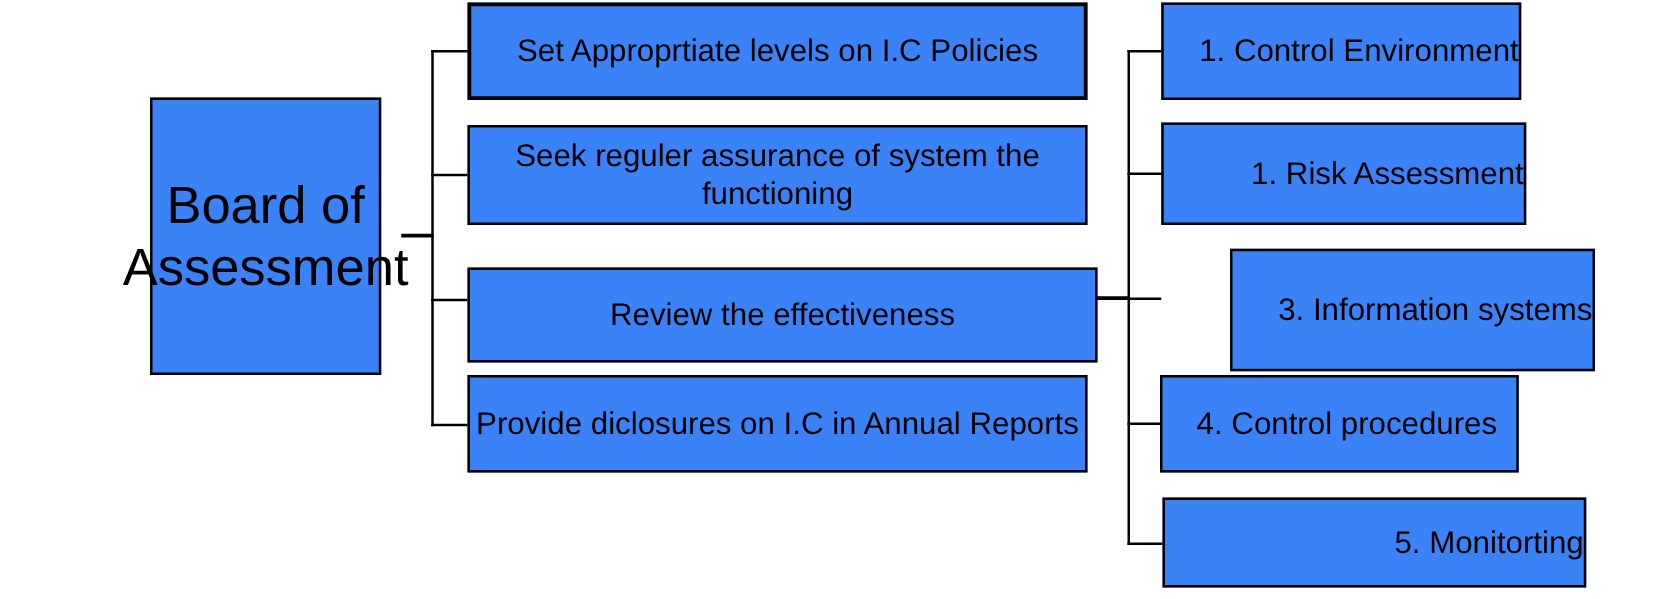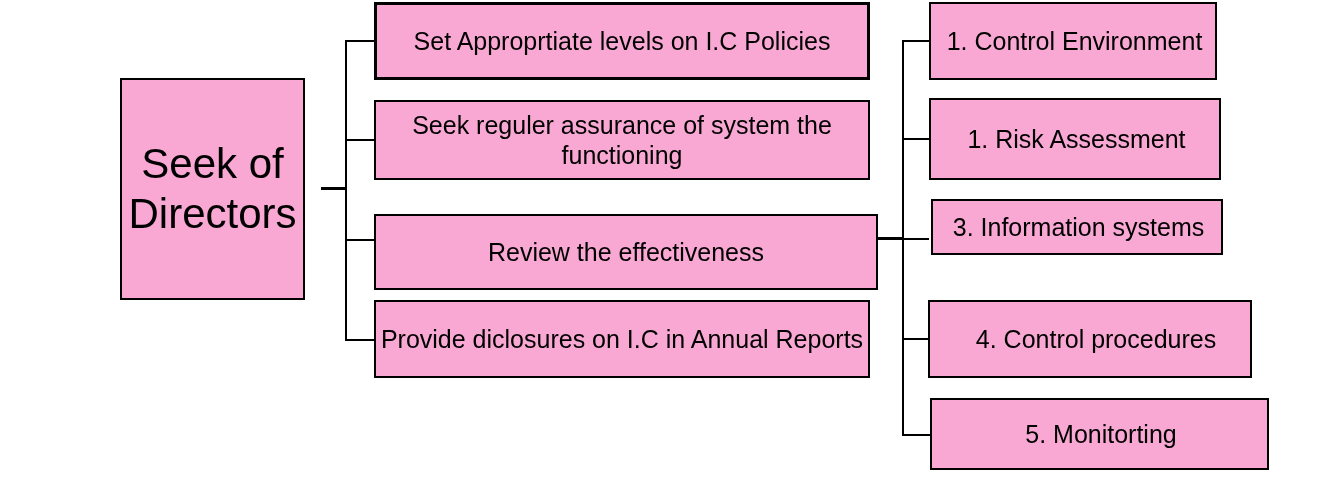--- a/index.html
+++ b/index.html
@@ -13,21 +13,21 @@
     width: 1334px;
     height: 479px;
     background: #ffffff;
     overflow: hidden;
     color: #000000;
   }
   .node {
     position: absolute;
     box-sizing: border-box;
     border: 2px solid #000000;
-    background: #f9a8d4;
+    background: #3b82f6;
     display: flex;
     align-items: center;
     justify-content: center;
     text-align: center;
     font-size: 25px;
     line-height: 1.2;
     color: #000000;
   }
   .node span { display: block; }
   .nowrap span { white-space: nowrap; }
@@ -38,25 +38,25 @@
     font-size: 42px; line-height: 1.19;
   }
 
   
   .box-m1 { left: 374px; top: 2px;   width: 496px; height: 78px; border-width: 3px; }
   .box-m2 { left: 374px; top: 100px; width: 496px; height: 80px; padding: 16px 4px; }
   .box-m3 { left: 374px; top: 214px; width: 504px; height: 76px; }
   .box-m4 { left: 374px; top: 300px; width: 496px; height: 78px; }
 
   
-  .rightcol { justify-content: center; text-align: left; padding-left: 3px; }
+  .rightcol { justify-content: flex-end; text-align: left; padding-left: 3px; }
   .box-r1 { left: 929px; top: 2px;   width: 288px; height: 78px; }
   .box-r2 { left: 929px; top: 98px;  width: 292px; height: 82px; }
-  .box-r3 { left: 931px; top: 199px; width: 292px; height: 56px; }
-  .box-r4 { left: 928px; top: 300px; width: 324px; height: 78px; justify-content: center; padding-left: 12px; }
+  .box-r3 { left: 984px; top: 199px; width: 292px; height: 98px; }
+  .box-r4 { left: 928px; top: 300px; width: 287px; height: 78px; justify-content: center; padding-left: 12px; }
   .box-r5 { left: 930px; top: 398px; width: 339px; height: 72px; }
 
   
   .line { position: absolute; background: #000000; }
   
   .ln-board-stub { left: 321px; top: 187px; width: 26px; height: 3px; }
   .ln-spine-1    { left: 345px; top: 40px;  width: 2px;  height: 301px; }
   .ln-b1 { left: 345px; top: 40px;  width: 29px; height: 2px; }
   .ln-b2 { left: 345px; top: 139px; width: 29px; height: 2px; }
   .ln-b3 { left: 345px; top: 239px; width: 29px; height: 2px; }
@@ -69,21 +69,21 @@
   .ln-c3 { left: 902px; top: 238px; width: 27px; height: 2px; }
   .ln-c4 { left: 902px; top: 338px; width: 26px; height: 2px; }
   .ln-c5 { left: 902px; top: 434px; width: 28px; height: 2px; }
 </style>
 </head>
 <body>
 
 <div class="canvas">
 
   <div class="node box-board">
-    <span>Seek of Directors</span>
+    <span>Board of Assessment</span>
   </div>
 
   <div class="node box-m1 nowrap">
     <span>Set Approprtiate levels on I.C Policies</span>
   </div>
   <div class="node box-m2">
     <span>Seek reguler assurance of system the functioning</span>
   </div>
   <div class="node box-m3 nowrap">
     <span>Review the effectiveness</span>

